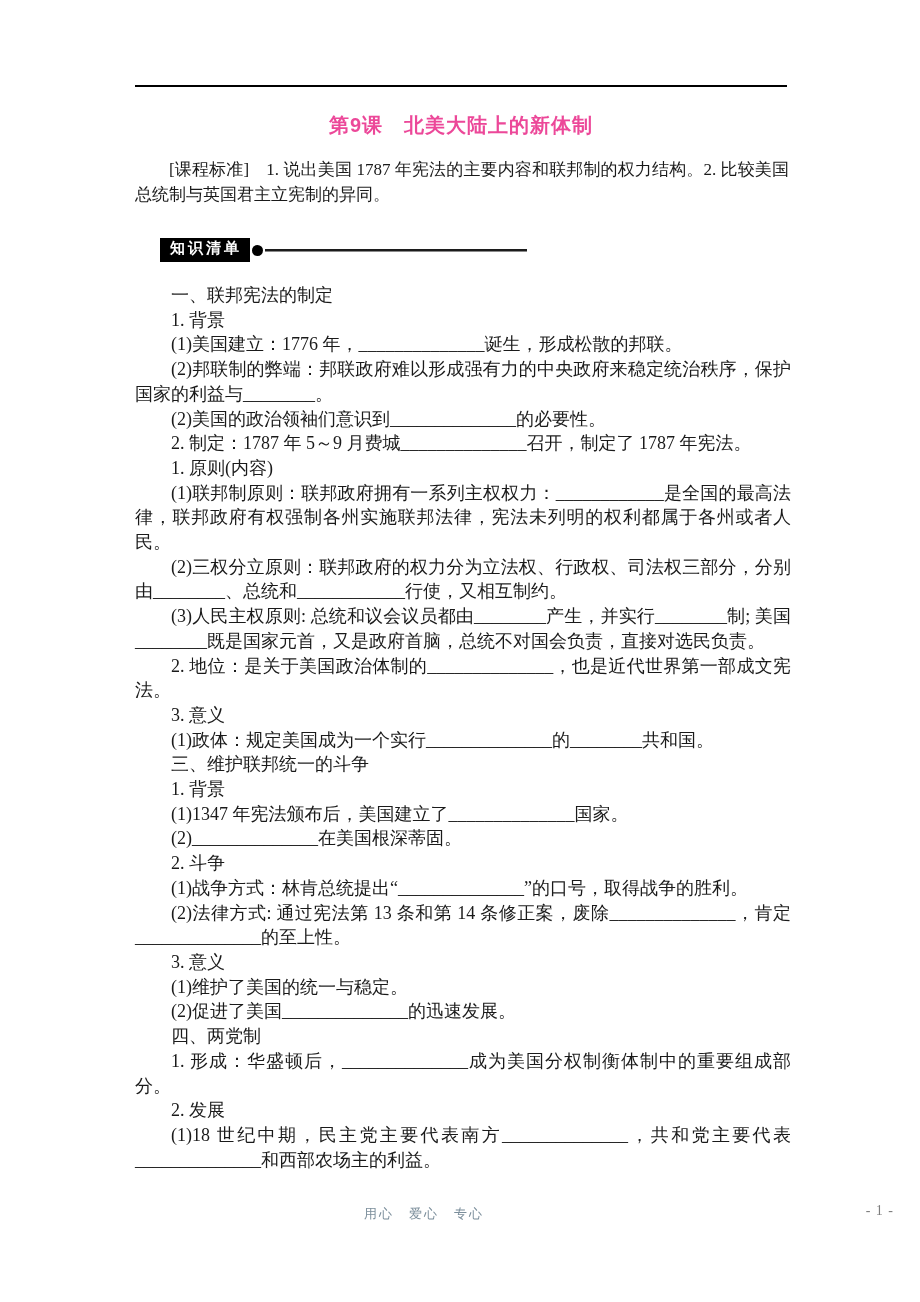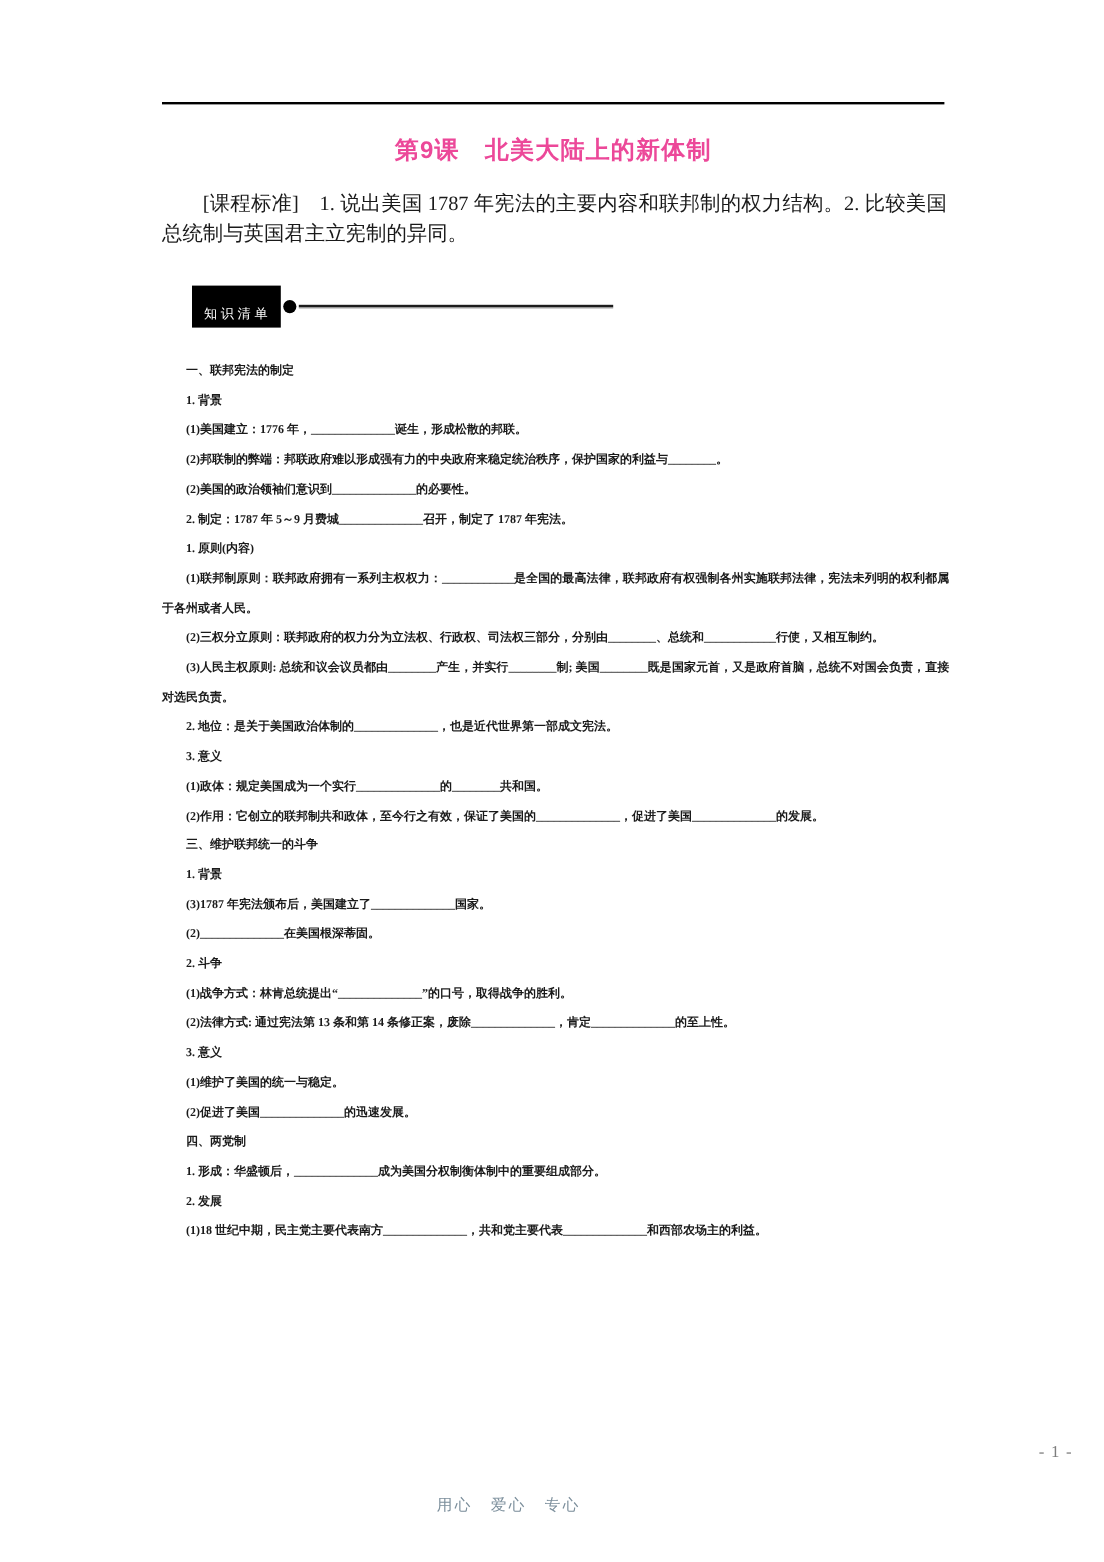--- a/index.html
+++ b/index.html
@@ -47,60 +47,58 @@
     top: 238px;
     left: 160px;
     display: flex;
     align-items: center;
   }
   .badge {
     display: inline-block;
     background: #000000;
     color: #ffffff;
     font-family: "Liberation Sans", "DejaVu Sans", sans-serif;
-    font-weight: normal;
-    font-size: 11px;
+    font-weight: bold;
+    font-size: 15px;
     letter-spacing: 3px;
-    padding: 16px 8px 4px 10px;
+    padding: 1px 8px 4px 10px;
   }
   .badge-dot {
     width: 11px;
     height: 11px;
     background: #000000;
     border-radius: 50%;
     margin-left: 2px;
     flex: 0 0 auto;
   }
   .badge-line {
     width: 262px;
     height: 3px;
     margin-left: 2px;
     border-top: 2px solid #1c1c1c;
     border-bottom: 1px solid #8a8a8a;
   }
   .body-block {
     position: absolute;
-    top: 298px;
+    top: 283px;
     left: 135px;
     width: 656px;
-    font-size: 10px;
+    font-size: 18px;
     line-height: 24.7px;
     text-align: justify;
-    font-weight: bold;
   }
   .line { text-indent: 2em; }
   .footer-center {
     position: absolute;
     top: 1205px;
     left: 0;
     width: 848px;
     text-align: center;
     font-size: 13px;
     letter-spacing: 2px;
-    margin-top: 40px;
   }
   .footer-page {
     position: absolute;
     top: 1203px;
     right: 26px;
     font-size: 14px;
     color: #7d7d7d;
     letter-spacing: 1px;
   }
 </style>
@@ -128,24 +126,23 @@
       <p class="line">(2)邦联制的弊端：邦联政府难以形成强有力的中央政府来稳定统治秩序，保护国家的利益与________。</p>
       <p class="line">(2)美国的政治领袖们意识到______________的必要性。</p>
       <p class="line">2. 制定：1787 年 5～9 月费城______________召开，制定了 1787 年宪法。</p>
       <p class="line">1. 原则(内容)</p>
       <p class="line">(1)联邦制原则：联邦政府拥有一系列主权权力：____________是全国的最高法律，联邦政府有权强制各州实施联邦法律，宪法未列明的权利都属于各州或者人民。</p>
       <p class="line">(2)三权分立原则：联邦政府的权力分为立法权、行政权、司法权三部分，分别由________、总统和____________行使，又相互制约。</p>
       <p class="line">(3)人民主权原则: 总统和议会议员都由________产生，并实行________制; 美国________既是国家元首，又是政府首脑，总统不对国会负责，直接对选民负责。</p>
       <p class="line">2. 地位：是关于美国政治体制的______________，也是近代世界第一部成文宪法。</p>
       <p class="line">3. 意义</p>
       <p class="line">(1)政体：规定美国成为一个实行______________的________共和国。</p>
-      <p class="line">(2)作用：它创立的联邦制共和政体，至今行之有效，保证了美国的______________，促进了美国______________的发展。</p>
       <p class="line">三、维护联邦统一的斗争</p>
       <p class="line">1. 背景</p>
-      <p class="line">(3)1787 年宪法颁布后，美国建立了______________国家。</p>
+      <p class="line">(1)1347 年宪法颁布后，美国建立了______________国家。</p>
       <p class="line">(2)______________在美国根深蒂固。</p>
       <p class="line">2. 斗争</p>
       <p class="line">(1)战争方式：林肯总统提出“______________”的口号，取得战争的胜利。</p>
       <p class="line">(2)法律方式: 通过宪法第 13 条和第 14 条修正案，废除______________，肯定______________的至上性。</p>
       <p class="line">3. 意义</p>
       <p class="line">(1)维护了美国的统一与稳定。</p>
       <p class="line">(2)促进了美国______________的迅速发展。</p>
       <p class="line">四、两党制</p>
       <p class="line">1. 形成：华盛顿后，______________成为美国分权制衡体制中的重要组成部分。</p>
       <p class="line">2. 发展</p>

